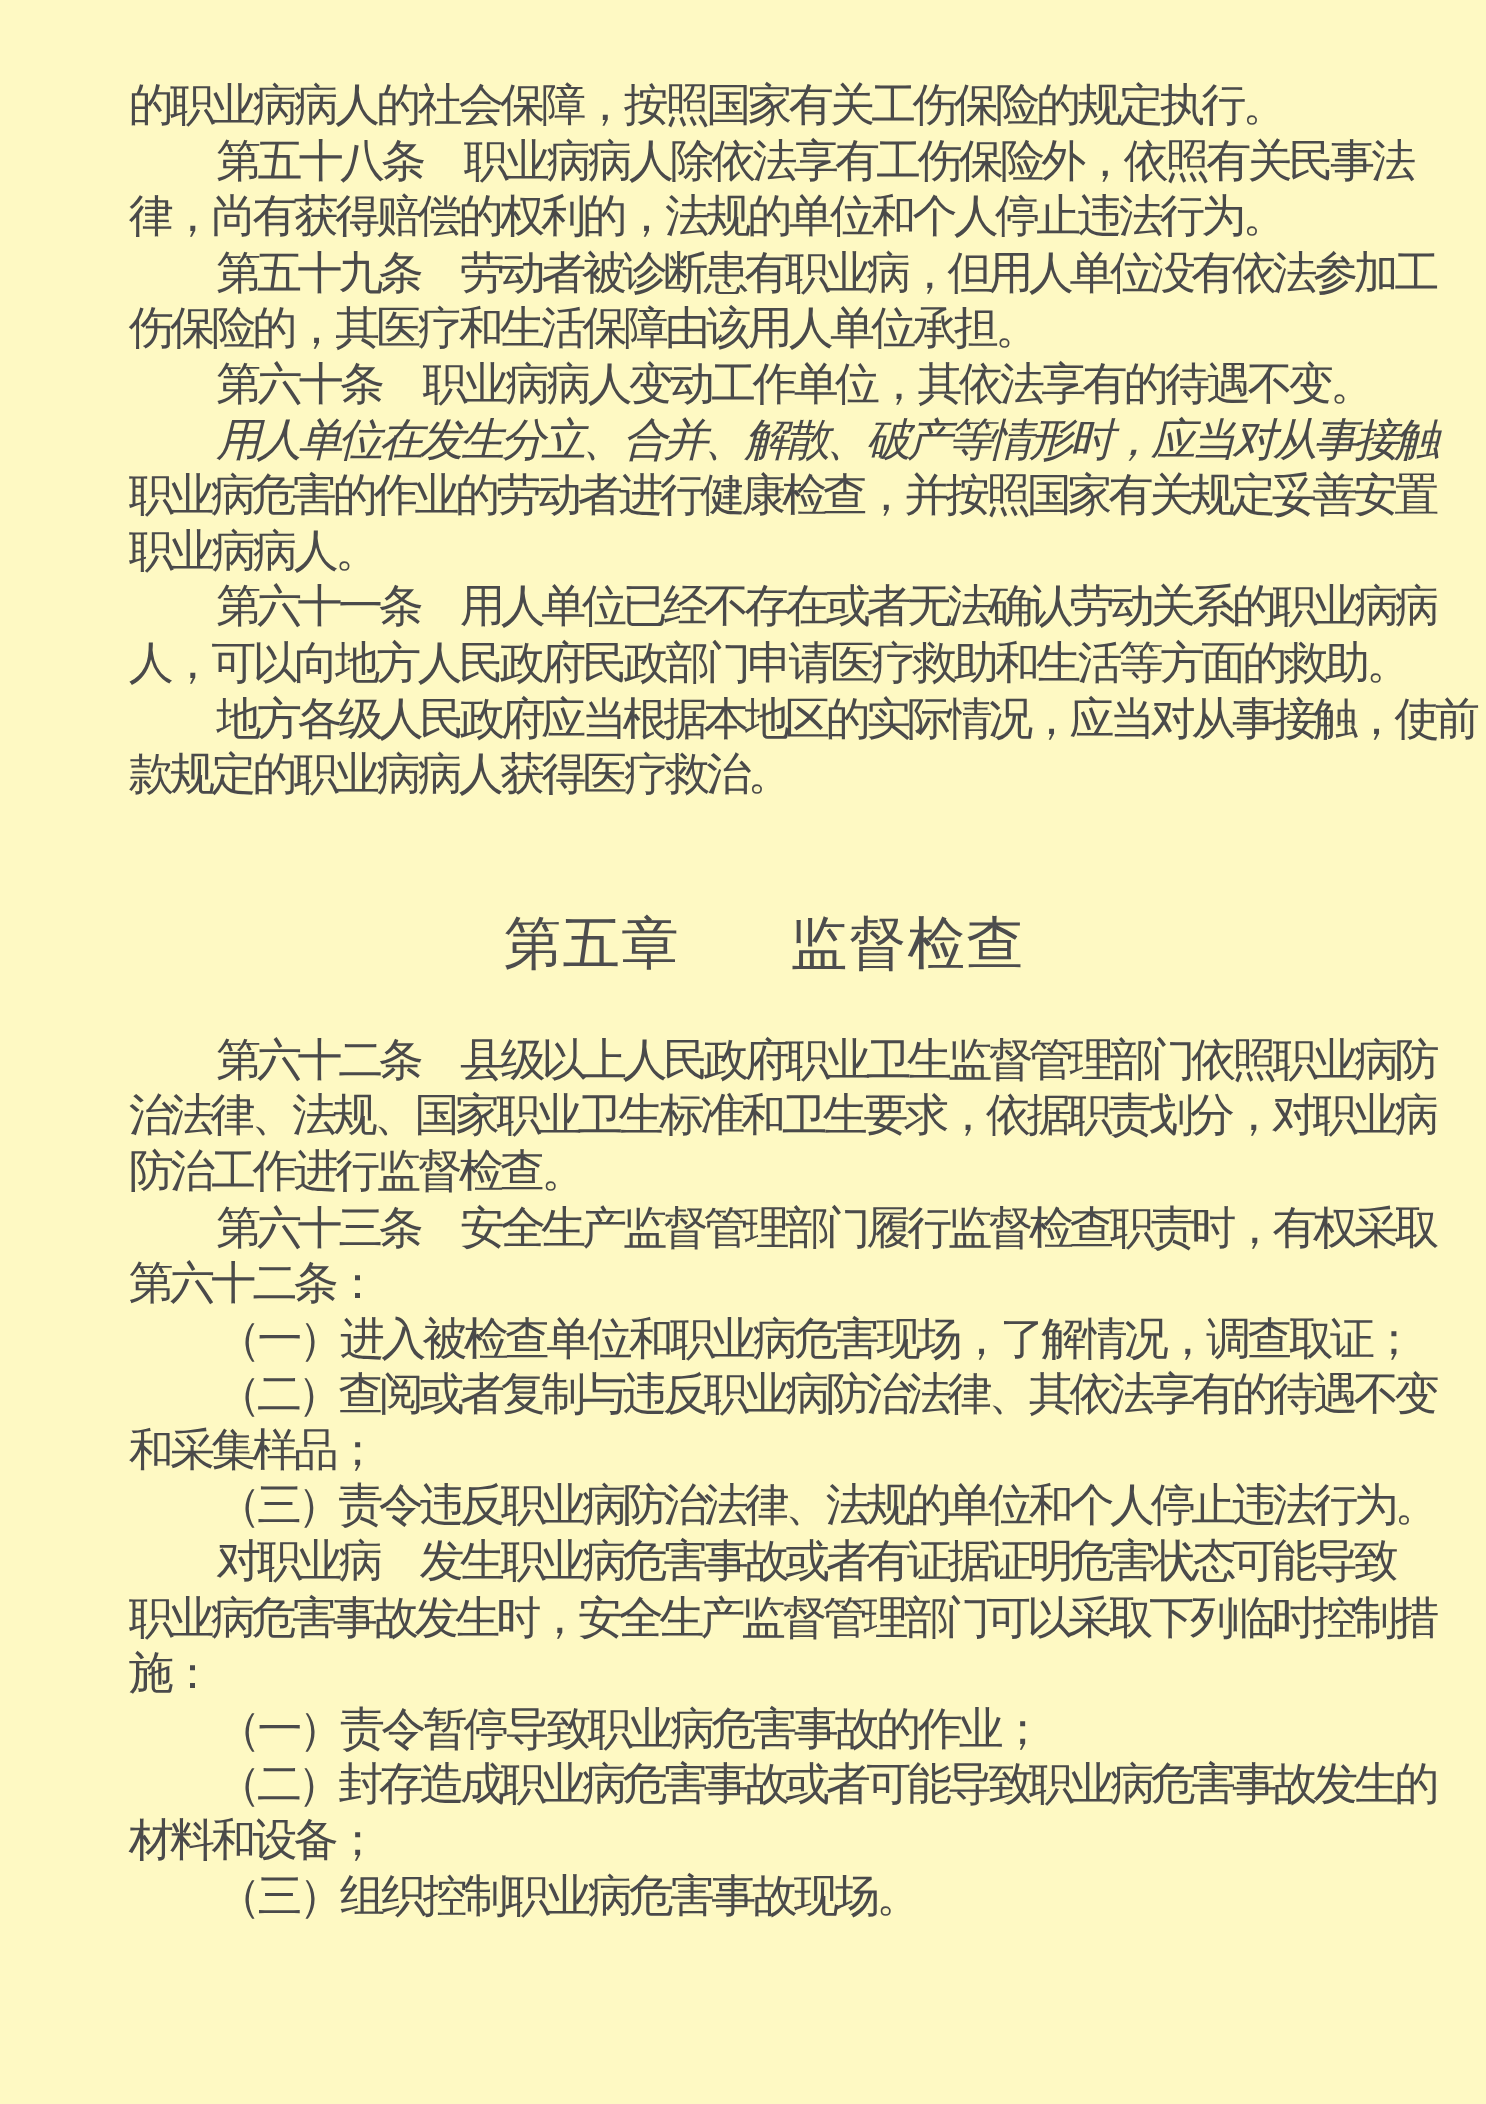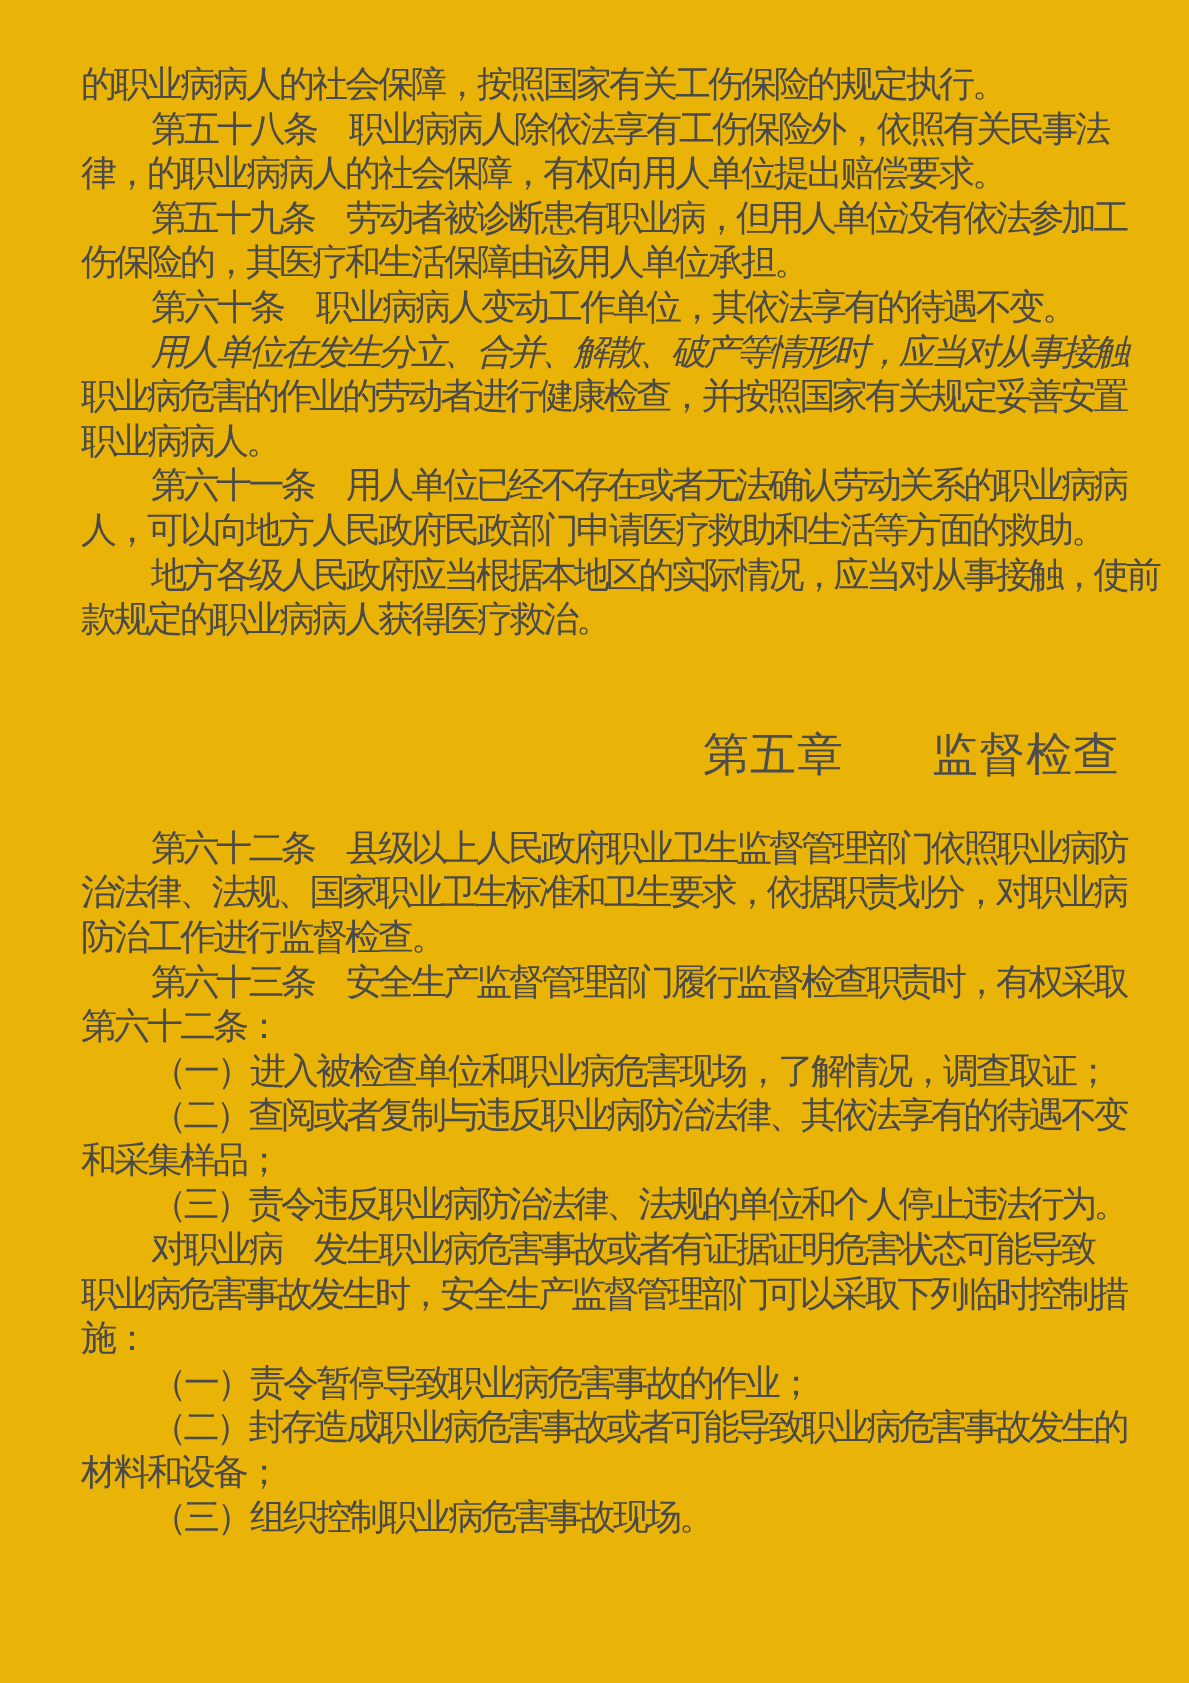--- a/index.html
+++ b/index.html
@@ -1,59 +1,59 @@
 <!DOCTYPE html>
 <html><head>
 <meta charset="utf-8">
 <style>
   html, body { margin: 0; padding: 0; background: #ffffff; }
   .page {
     position: relative;
     width: 1189px;
     height: 1683px;
-    background: #eab308;
+    background: #fef9c3;
     overflow: hidden;
     box-sizing: border-box;
-    padding: 62px 69px 0 81px;
+    padding: 62px 69px 0 103px;
     font-family: "Liberation Sans", "DejaVu Sans", sans-serif;
   }
   .text-block { width: 1045px; }
   .line {
     font-size: 36px;
     line-height: 44.6px;
     height: 44.6px;
     color: #4a4a4a;
     letter-spacing: -3px;
     white-space: nowrap;
     overflow: visible;
   }
   .line.indent { padding-left: 70px; box-sizing: border-box; }
   .chapter {
     margin: 86px 0 44px 0;
     height: 54px;
     line-height: 54px;
-    text-align: right;
+    text-align: center;
     font-family: "Liberation Serif", "DejaVu Serif", serif;
     font-weight: normal;
     font-size: 46px;
     color: #4d4d4d;
     letter-spacing: 1px;
     white-space: nowrap;
   }
   .chapter .gap { display: inline-block; width: 88px; }
 </style>
 </head>
 <body>
 
 <div class="page">
 
   <div class="text-block">
       <div class="line">的职业病病人的社会保障，按照国家有关工伤保险的规定执行。</div>
       <div class="line indent fit" style="letter-spacing: -3px;">第五十八条　职业病病人除依法享有工伤保险外，依照有关民事法</div>
-      <div class="line">律，的职业病病人的社会保障，有权向用人单位提出赔偿要求。</div>
+      <div class="line">律，尚有获得赔偿的权利的，法规的单位和个人停止违法行为。</div>
       <div class="line indent fit" style="letter-spacing: -3.5px;">第五十九条　劳动者被诊断患有职业病，但用人单位没有依法参加工</div>
       <div class="line">伤保险的，其医疗和生活保障由该用人单位承担。</div>
       <div class="line indent">第六十条　职业病病人变动工作单位，其依法享有的待遇不变。</div>
       <div class="line indent fit" style="letter-spacing: -3.5px; font-style: italic;">用人单位在发生分立、合并、解散、破产等情形时，应当对从事接触</div>
       <div class="line fit" style="letter-spacing: -3.34375px;">职业病危害的作业的劳动者进行健康检查，并按照国家有关规定妥善安置</div>
       <div class="line">职业病病人。</div>
       <div class="line indent fit" style="letter-spacing: -3.5px;">第六十一条　用人单位已经不存在或者无法确认劳动关系的职业病病</div>
       <div class="line fit" style="letter-spacing: -3px;">人，可以向地方人民政府民政部门申请医疗救助和生活等方面的救助。</div>
       <div class="line indent fit" style="letter-spacing: -3.5px;">地方各级人民政府应当根据本地区的实际情况，应当对从事接触，使前</div>
       <div class="line">款规定的职业病病人获得医疗救治。</div>

